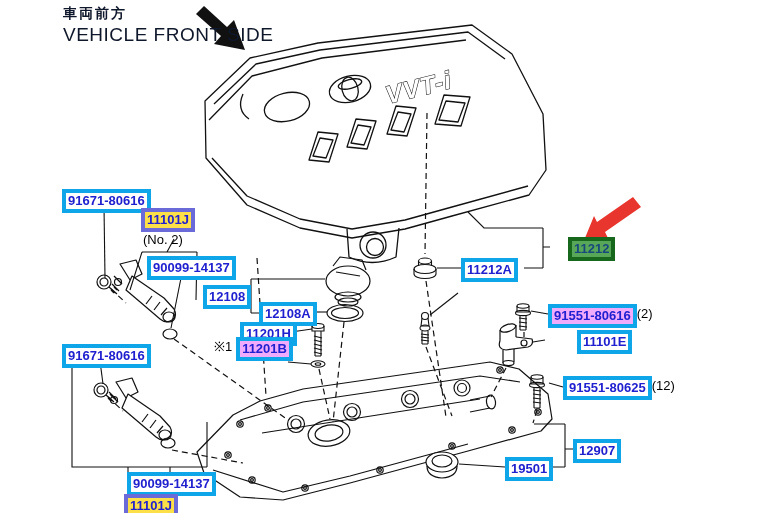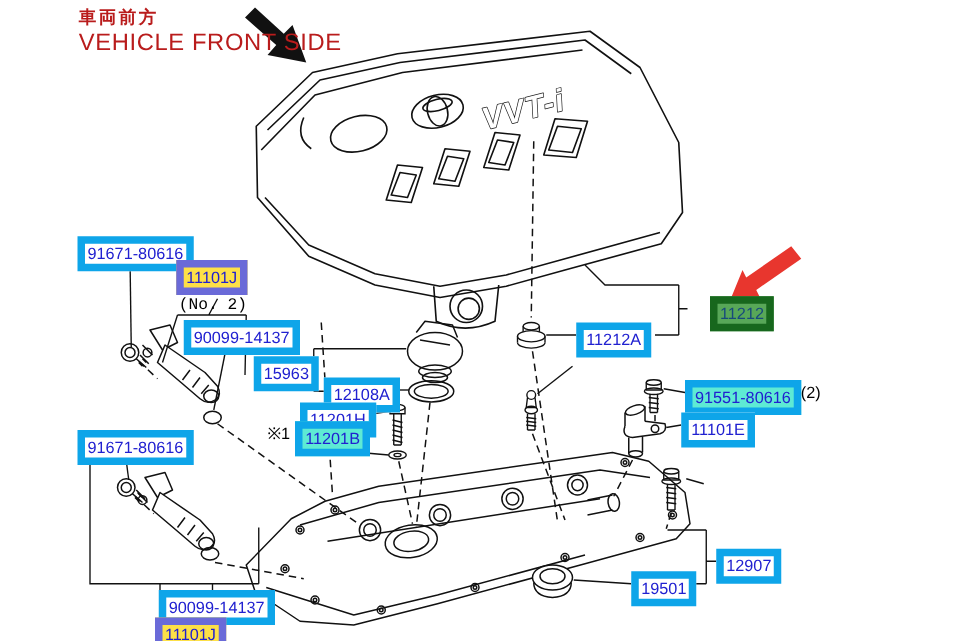--- a/index.html
+++ b/index.html
@@ -1,31 +1,31 @@
 <!DOCTYPE html>
 <html><head>
 <meta charset="utf-8">
 <style>
   html,body{margin:0;padding:0;background:#fff;}
   .stage{position:relative;width:764px;height:513px;background:#fff;overflow:hidden;
          font-family:"Liberation Sans",sans-serif;}
   svg.art{position:absolute;left:0;top:0;}
-  .hdr{position:absolute;color:#b91c1c;white-space:nowrap;}
+  .hdr{position:absolute;color:#0f172a;white-space:nowrap;}
   .hdr-jp{left:63px;top:5px;font-size:14px;font-weight:600;letter-spacing:2px;}
   .hdr-en{left:63px;top:24px;font-size:19px;letter-spacing:.5px;}
   .lblwrap{position:absolute;white-space:nowrap;line-height:16px;}
-  .pbox{display:inline-block;vertical-align:top;border:6px solid #0ea5e9;background:#fff;
-        color:#2020d0;font-weight:400;font-size:13px;line-height:16px;padding:0 2px;}
+  .pbox{display:inline-block;vertical-align:top;border:4px solid #0ea5e9;background:#fff;
+        color:#2020d0;font-weight:700;font-size:13px;line-height:16px;padding:0 2px;}
   .pbox.blue{border-color:#6a6ad8;background:#fde047;}
-  .pbox.lav{background:#5eead4;}
+  .pbox.lav{background:#f0abfc;}
   .pbox.hl{border-color:#17671d;background:#58a758;color:#174a7c;}
   .qty,.prefix,.sub{color:#000;font-weight:400;font-size:13px;}
   .prefix{margin-right:4px;display:inline-block;vertical-align:top;line-height:20px;}
   .qty{display:inline-block;vertical-align:top;line-height:20px;}
-  .sub{display:block;padding-left:2px;font-family:Liberation Mono, monospace;}
+  .sub{display:block;padding-left:2px;}
 </style>
 </head>
 <body>
 
 <div class="stage">
 
   <svg class="art" width="764" height="513" viewBox="0 0 764 513">
 
     <polygon points="196,14 204,6 227,27 234,20 245,50 214,44 221,36" fill="#111"></polygon>
 
@@ -247,21 +247,21 @@
   <div class="lblwrap" style="left:141px;top:208px">
     <span class="pbox blue">11101J</span>
     <span class="sub">(No. 2)</span>
   </div>
 
   <div class="lblwrap" style="left:147px;top:256px">
     <span class="pbox">90099-14137</span>
   </div>
 
   <div class="lblwrap" style="left:203px;top:285px">
-    <span class="pbox">15963</span>
+    <span class="pbox">12108</span>
   </div>
 
   <div class="lblwrap" style="left:259px;top:302px">
     <span class="pbox">12108A</span>
   </div>
 
   <div class="lblwrap" style="left:240px;top:322px">
     <span class="pbox">11201H</span>
   </div>
 
@@ -275,24 +275,27 @@
 
   <div class="lblwrap" style="left:568px;top:237px">
     <span class="pbox hl">11212</span>
   </div>
 
 
   <div class="lblwrap" style="left:548px;top:304px">
     <span class="pbox lav">91551-80616</span><span class="qty">(2)</span>
   </div>
 
-  <div class="lblwrap" style="left:545px;top:330px">
+  <div class="lblwrap" style="left:577px;top:330px">
     <span class="pbox">11101E</span>
   </div>
 
+  <div class="lblwrap" style="left:563px;top:376px">
+    <span class="pbox">91551-80625</span><span class="qty">(12)</span>
+  </div>
 
   <div class="lblwrap" style="left:573px;top:439px">
     <span class="pbox">12907</span>
   </div>
 
   <div class="lblwrap" style="left:505px;top:457px">
     <span class="pbox">19501</span>
   </div>
 
   <div class="lblwrap" style="left:62px;top:344px">

